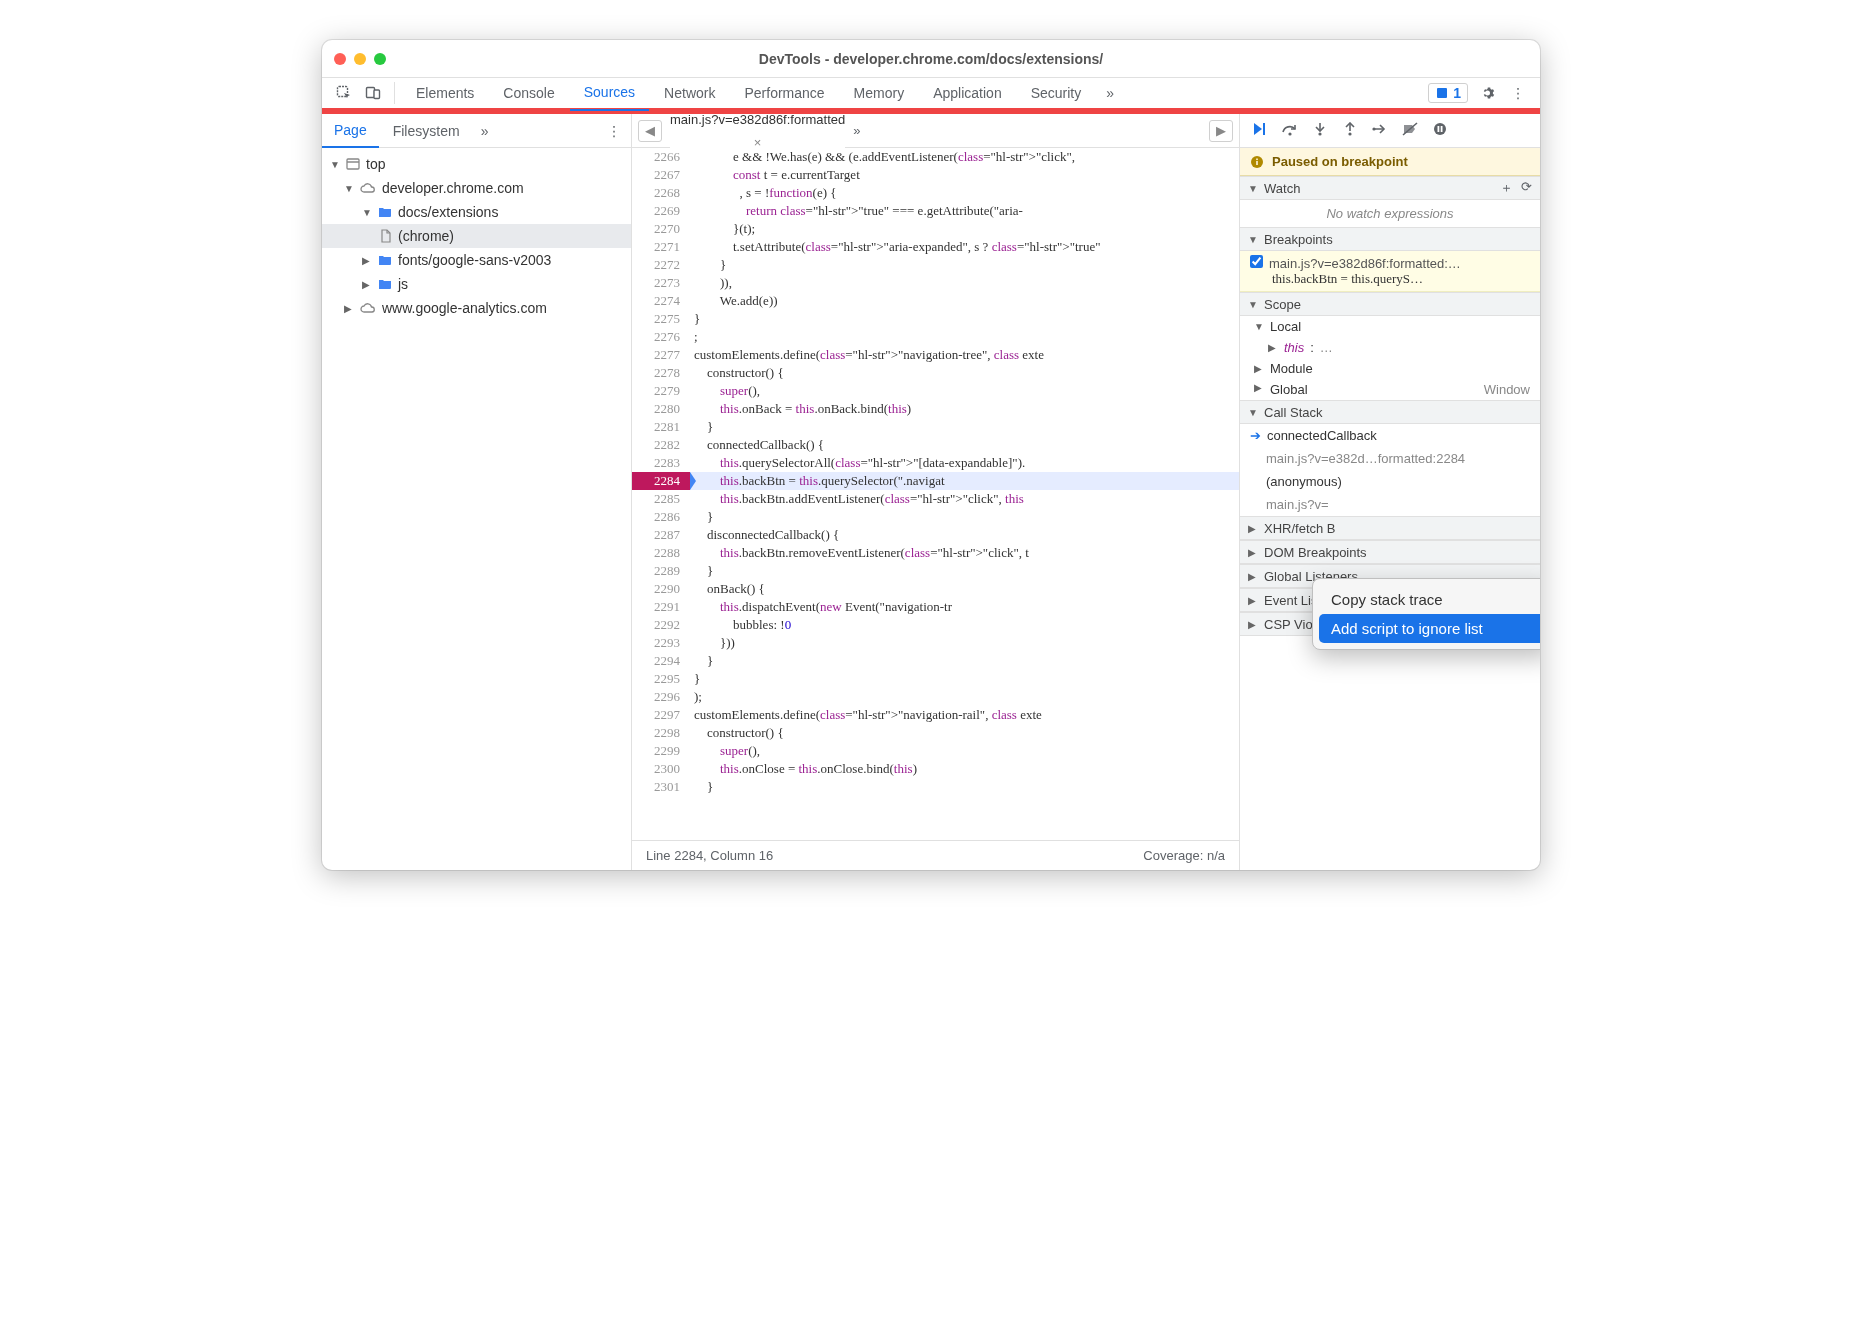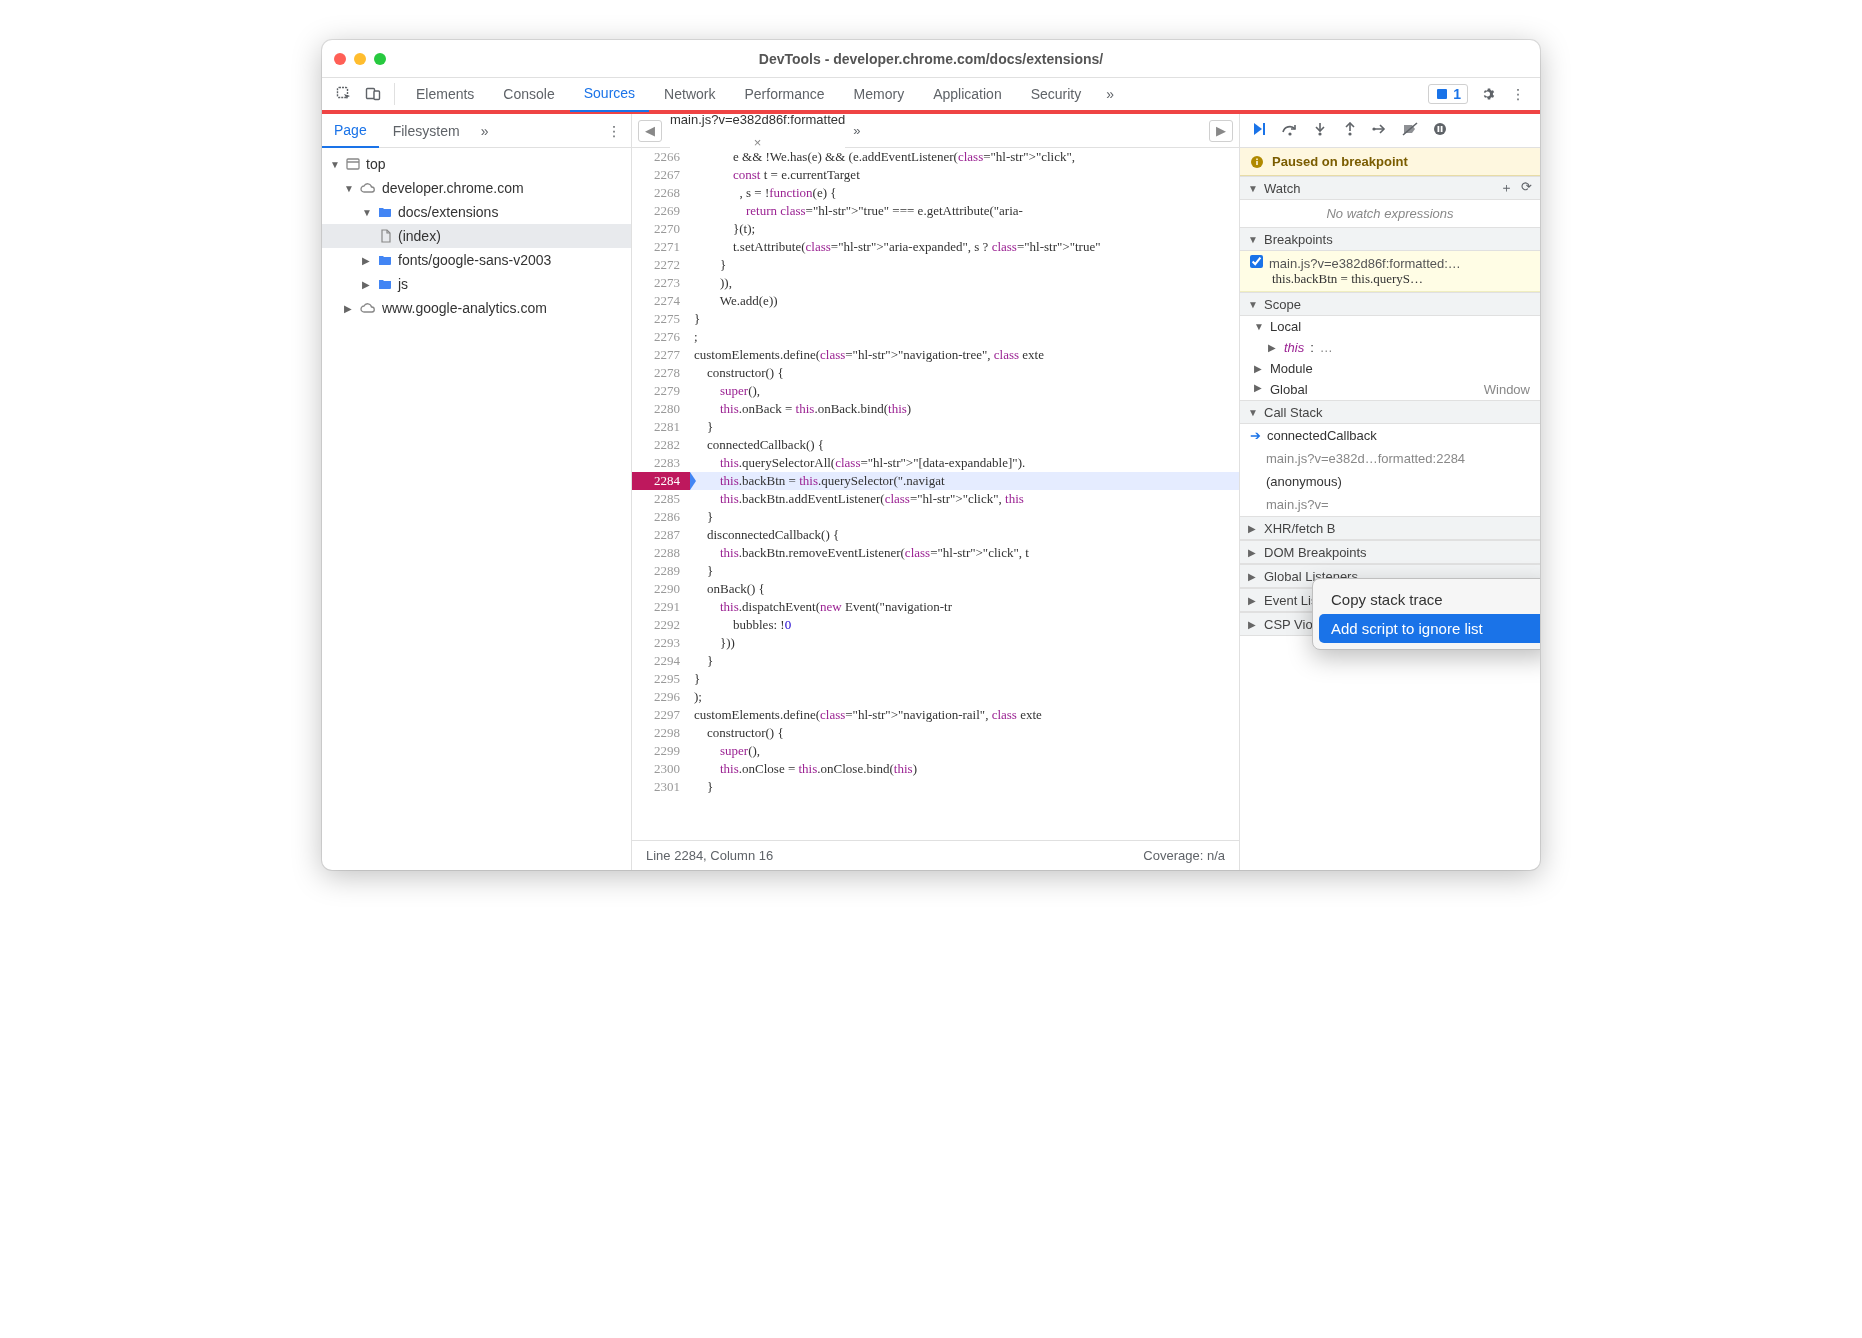--- a/index.html
+++ b/index.html
@@ -4,21 +4,21 @@
 <style>
 * { box-sizing: border-box; margin: 0; padding: 0; }
 body { font-family: -apple-system, "Helvetica Neue", Arial, sans-serif; background: #fff; color: #333; font-size: 13px; }
 .window { width: 1218px; height: 830px; margin: 40px auto; background: #fff; border-radius: 10px; box-shadow: 0 6px 30px rgba(0,0,0,.25), 0 0 0 1px rgba(0,0,0,.1); overflow: hidden; display: flex; flex-direction: column; position: relative; }
 .titlebar { height: 38px; display: flex; align-items: center; padding: 0 12px; border-bottom: 1px solid #e0e0e0; position: relative; }
 .traffic { display: flex; gap: 8px; }
 .traffic-dot { width: 12px; height: 12px; border-radius: 50%; }
 .tl-red { background:#ff5f56;} .tl-yel{background:#ffbd2e;} .tl-grn{background:#27c93f;}
 .win-title { position: absolute; left: 0; right: 0; text-align: center; font-weight: 600; font-size: 14px; color:#555; }
 
-.devtools-tabs { display:flex; align-items:center; height:36px; border-bottom:4px solid #ef4444; padding:0 8px; gap:1px; font-size:14px; color:#5f6368; }
+.devtools-tabs { display:flex; align-items:center; height:36px; border-bottom:6px solid #ef4444; padding:0 8px; gap:1px; font-size:14px; color:#5f6368; }
 .devtools-tabs .icon-btn { width:28px; height:28px; display:flex; align-items:center; justify-content:center; border-radius:4px; color:#5f6368; }
 .devtools-tabs .divider { width:1px; height:22px; background:#e0e0e0; margin:0 6px; }
 .devtools-tabs .tab { padding:0 14px; height:36px; display:flex; align-items:center; cursor:pointer; }
 .devtools-tabs .tab.active { color:#1a73e8; border-bottom:2px solid #1a73e8; font-weight:500; }
 .devtools-tabs .spacer { flex:1; }
 .issues-badge { display:flex; align-items:center; gap:4px; background:#fff; border:1px solid #d0d0d0; border-radius:3px; padding:1px 6px; color:#1a73e8; font-weight:600; margin-right:6px; }
 
 .main { flex:1; display:flex; overflow:hidden; }
 
 .left-pane { width:310px; border-right:1px solid #e0e0e0; display:flex; flex-direction:column; }
@@ -173,21 +173,21 @@
           <svg class="folder-ic" width="14" height="12" viewBox="0 0 14 12" fill="#4285f4">
               <path d="M1 2h4l1 1h7v7a1 1 0 01-1 1H1z"></path>
             </svg>
           <span>docs/extensions</span>
         </div>
         <div class="tree-row tree-indent-3 selected">
           <svg class="file-ic" width="12" height="14" viewBox="0 0 12 14" fill="none" stroke="#888" stroke-width="1.2">
               <path d="M2 1h5l3 3v9H2z"></path>
               <path d="M7 1v3h3"></path>
             </svg>
-          <span>(index)</span>
+          <span>(chrome)</span>
         </div>
         <div class="tree-row tree-indent-2">
           <span class="tree-caret">▶</span>
           <svg class="folder-ic" width="14" height="12" viewBox="0 0 14 12" fill="#4285f4">
               <path d="M1 2h4l1 1h7v7a1 1 0 01-1 1H1z"></path>
             </svg>
           <span>fonts/google-sans-v2003</span>
         </div>
         <div class="tree-row tree-indent-2">
           <span class="tree-caret">▶</span>

